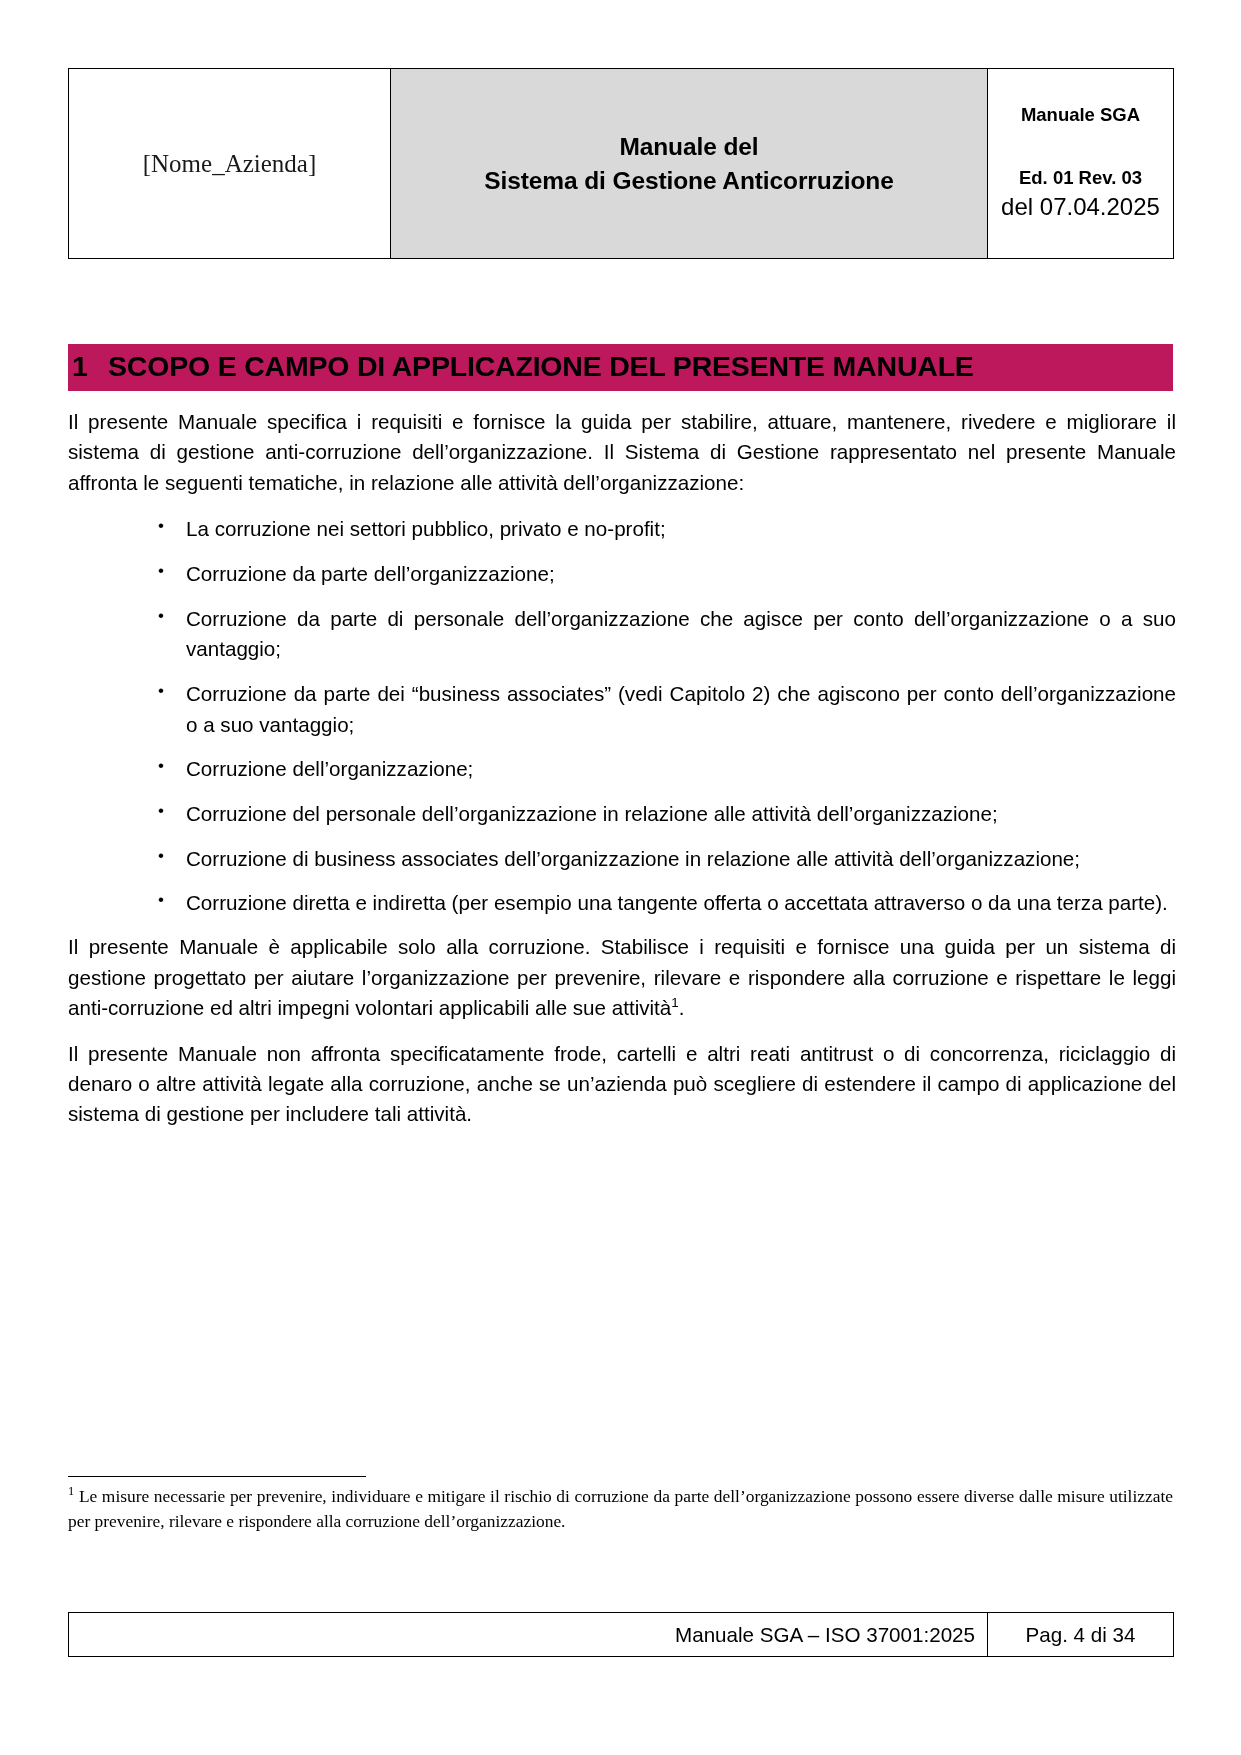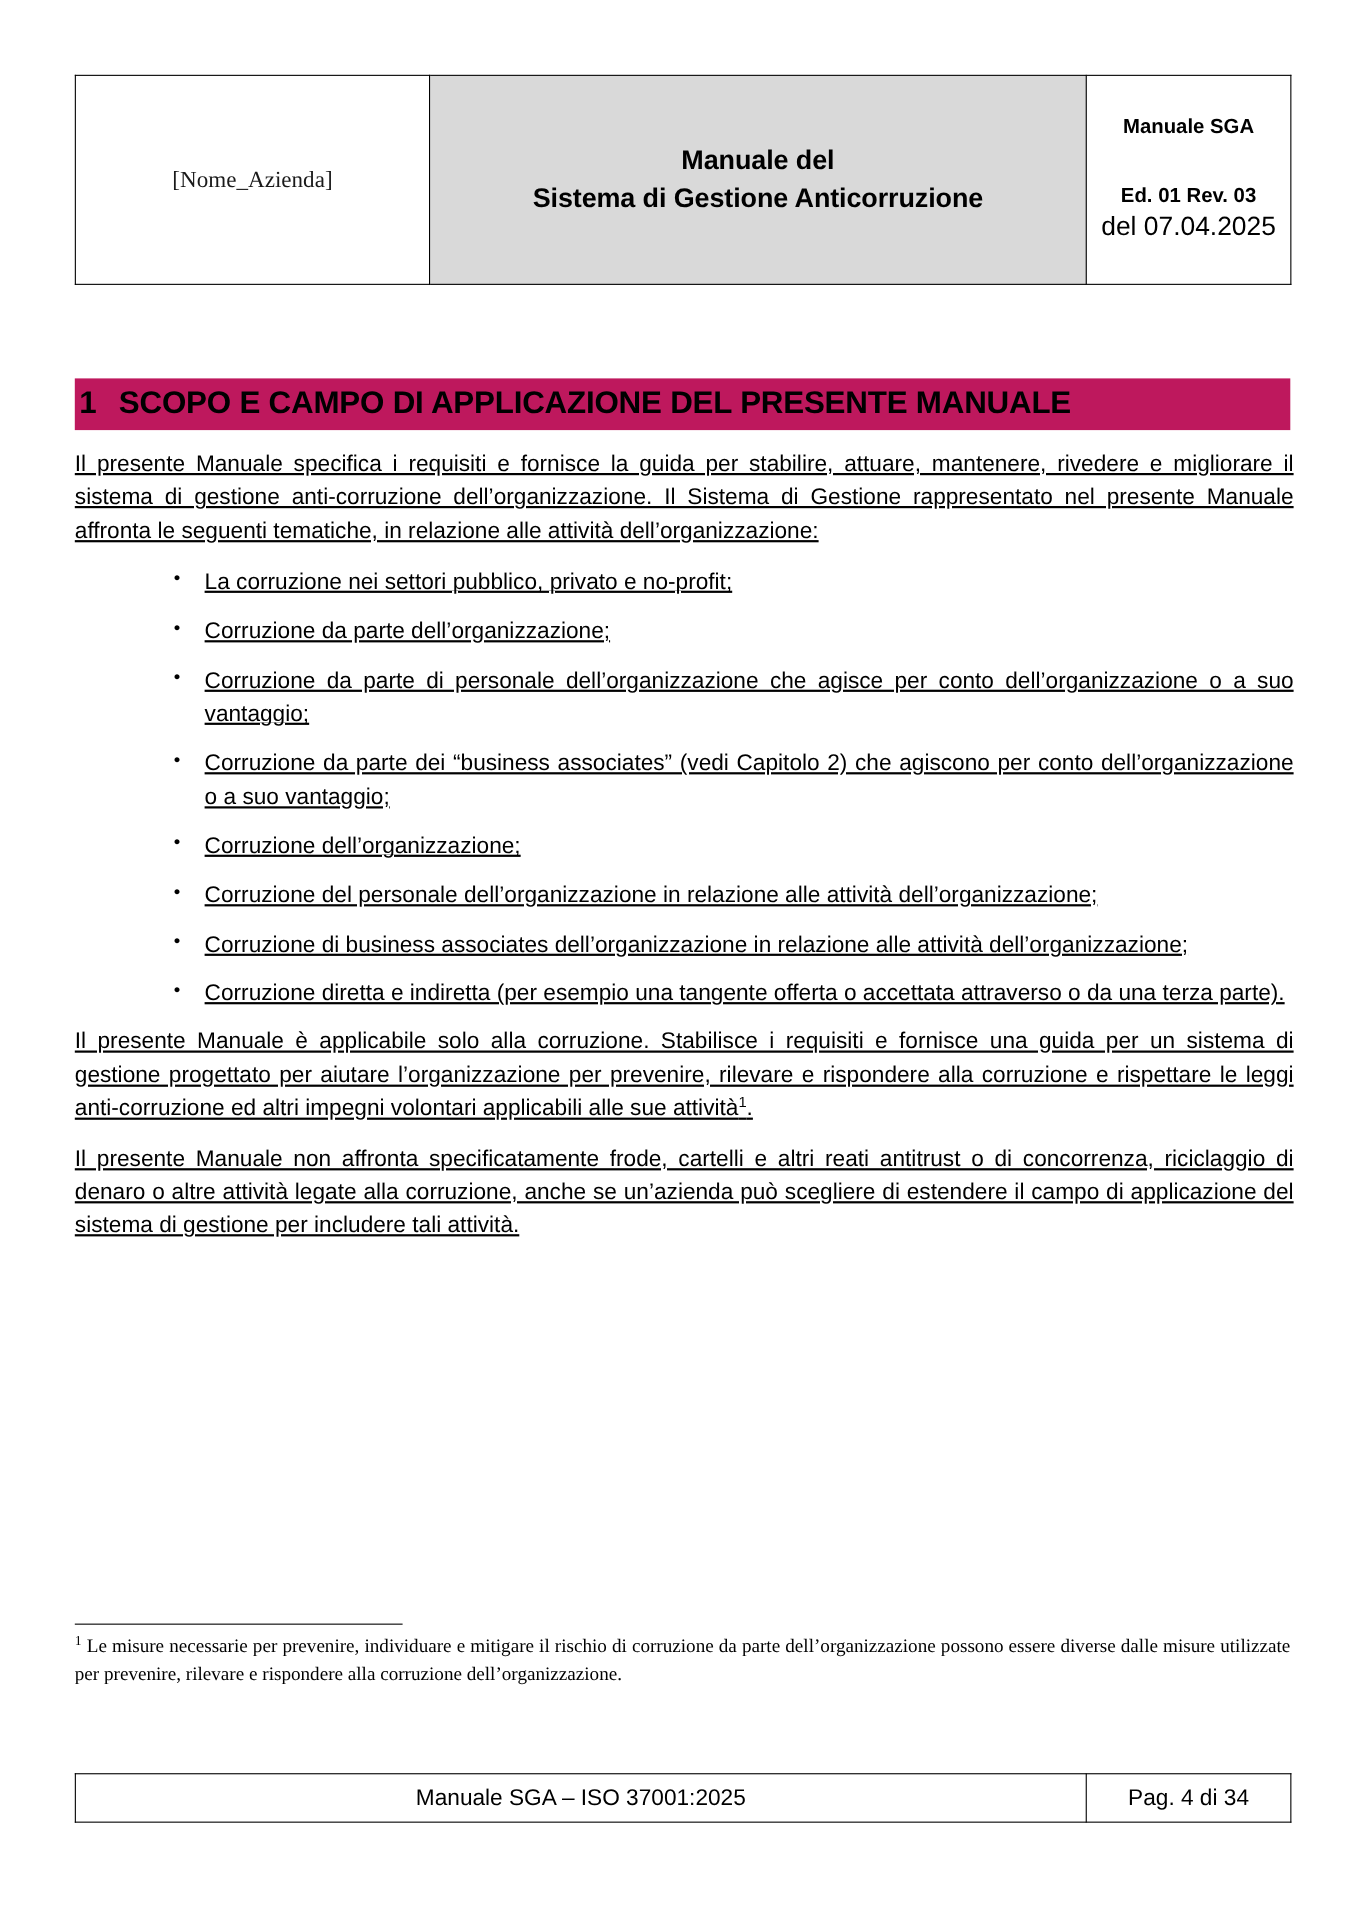--- a/index.html
+++ b/index.html
@@ -31,21 +31,21 @@
     border: 1px solid #000000;
     vertical-align: middle;
     padding: 6px 8px;
     box-sizing: border-box;
   }
   .hdr-company {
     width: 322px;
     height: 190px;
     text-align: center;
     font-family: "Liberation Serif", serif;
-    font-size: 21px;
+    font-size: 25px;
     color: #1a1a1a;
   }
   .hdr-title {
     width: 597px;
     background: #d9d9d9;
     text-align: center;
     font-weight: bold;
     font-size: 24.5px;
     line-height: 1.38;
     letter-spacing: -0.1px;
@@ -91,21 +91,20 @@
   }
 
   
   .content {
     position: absolute;
     left: 68px;
     top: 407px;
     width: 1108px;
     font-size: 20.6px;
     line-height: 1.48;
-    text-decoration: underline;
   }
   p.para {
     margin: 0 0 16px 0;
     text-align: justify;
     text-justify: inter-word;
   }
   p.para.last-of-block { margin-bottom: 0; }
 
   ul.bullets {
     list-style: none;
@@ -174,21 +173,21 @@
     table-layout: fixed;
   }
   .footer-table td {
     border: 1px solid #000000;
     height: 44px;
     vertical-align: middle;
     padding: 2px 12px;
     box-sizing: border-box;
     font-size: 20.6px;
   }
-  .footer-left { width: 919px; text-align: center; }
+  .footer-left { width: 919px; text-align: right; }
   .footer-right { width: 186px; text-align: center; }
 </style>
 </head>
 <body>
 
 <div class="page">
 
   <table class="header-table">
     <tbody>
       <tr>

